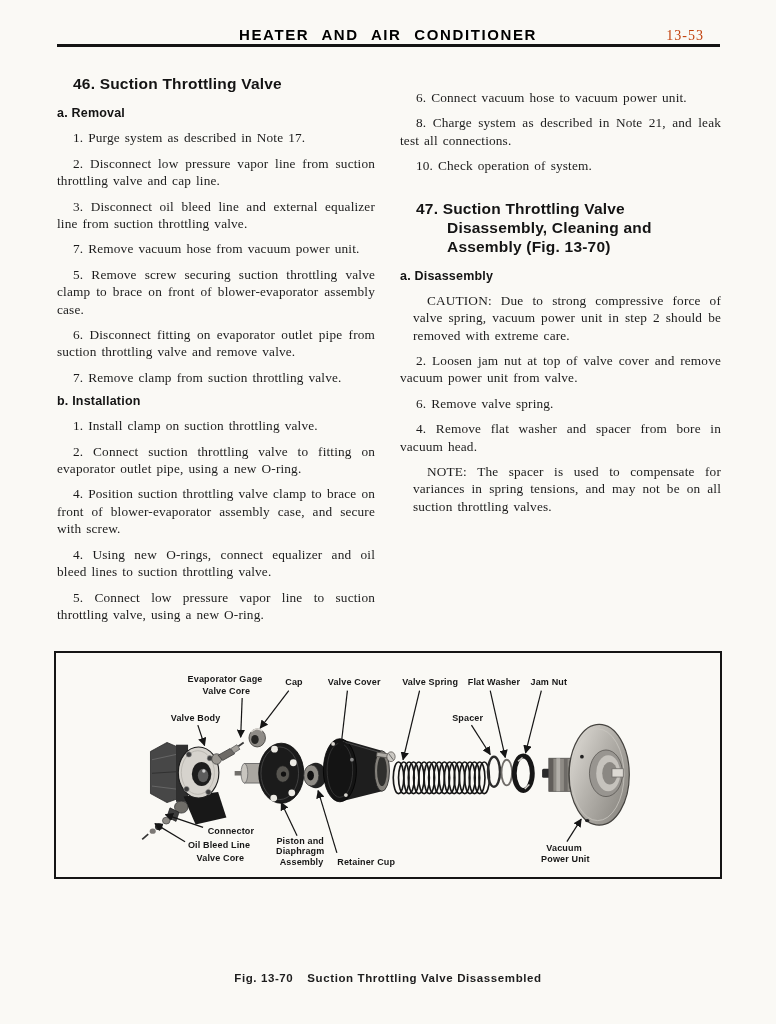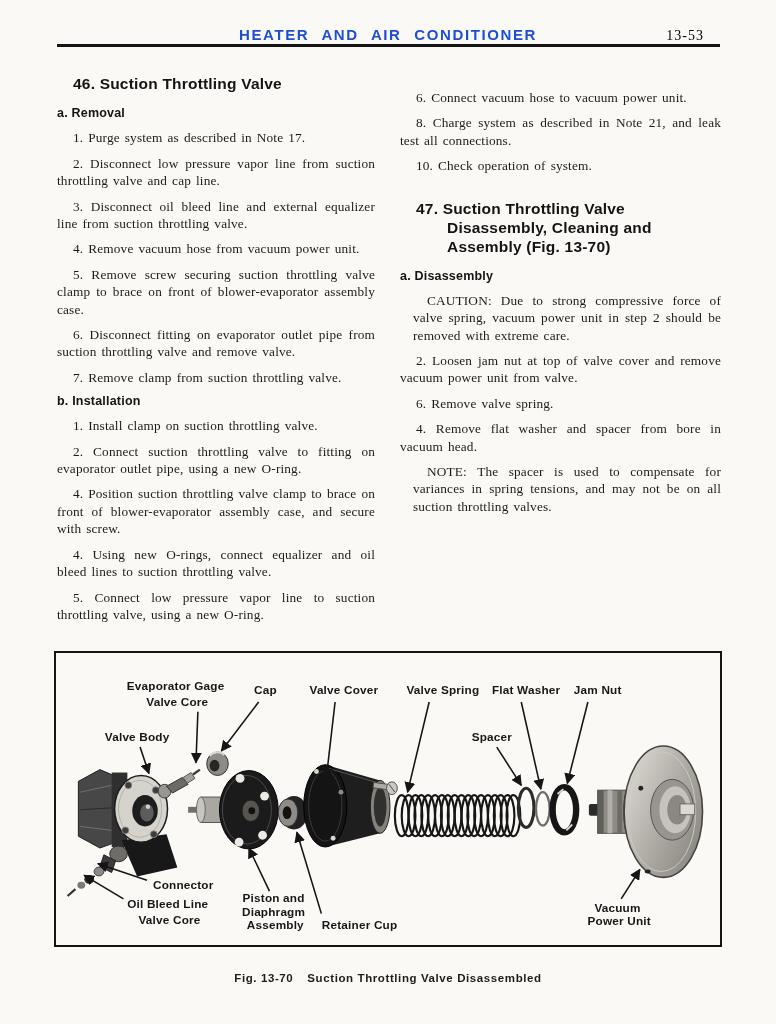--- a/index.html
+++ b/index.html
@@ -11,26 +11,26 @@
     font-family: "Liberation Serif", serif;
     overflow: hidden;
   }
   
   .header-title {
     position: absolute; top: 26px; left: 0; width: 100%;
     text-align: center;
     font-family: "Liberation Sans", sans-serif;
     font-weight: bold; font-size: 15px;
     letter-spacing: 1.6px; word-spacing: 7px;
-    color: #1d4ed8;
+    color: #000000;
   }
   .page-number {
     position: absolute; top: 28px; right: 72px;
     font-family: "Liberation Serif", serif;
-    font-size: 14px; letter-spacing: 1px; color: #000000;
+    font-size: 14px; letter-spacing: 1px; color: #c2410c;
   }
   .header-rule {
     position: absolute; top: 44px; left: 57px; width: 663px; height: 3px;
     background: #141414;
   }
   
   .col { position: absolute; top: 72px; }
   .col-left  { left: 57px;  width: 318px; }
   .col-right { left: 400px; width: 321px; top: 89px; }
   h2.sec {
@@ -53,21 +53,21 @@
     text-align: justify; text-indent: 16px;
     margin: 0 0 8px 0;
     word-spacing: 1.5px; letter-spacing: .15px;
   }
   p.inset {
     padding-left: 13px; text-indent: 14px;
   }
   
   .figure-box {
     position: absolute; left: 54px; top: 651px;
-    width: 668px; height: 296px;
+    width: 668px; height: 228px;
     border: 2px solid #151515;
     background: #faf9f5;
   }
   .figure-box svg { display: block; width: 100%; height: 100%; }
   .fig-label {
     font-family: "Liberation Sans", sans-serif;
     font-weight: bold; font-size: 12px;
     fill: #171717; letter-spacing: .2px;
   }
   .leader { stroke: #151515; stroke-width: 1.6; fill: none; }
@@ -86,21 +86,21 @@
 <div class="header-title">HEATER AND AIR CONDITIONER</div>
 <div class="page-number">13-53</div>
 <div class="header-rule"></div>
 
 <div class="col col-left">
   <h2 class="sec">46. Suction Throttling Valve</h2>
   <h3 class="sub">a. Removal</h3>
   <p class="step">1. Purge system as described in Note 17.</p>
   <p class="step">2. Disconnect low pressure vapor line from suction throttling valve and cap line.</p>
   <p class="step">3. Disconnect oil bleed line and external equalizer line from suction throttling valve.</p>
-  <p class="step">4. Remove vacuum hose from vacuum power unit.</p>
+  <p class="step">7. Remove vacuum hose from vacuum power unit.</p>
   <p class="step">5. Remove screw securing suction throttling valve clamp to brace on front of blower-evaporator assembly case.</p>
   <p class="step">6. Disconnect fitting on evaporator outlet pipe from suction throttling valve and remove valve.</p>
   <p class="step">7. Remove clamp from suction throttling valve.</p>
   <h3 class="sub">b. Installation</h3>
   <p class="step">1. Install clamp on suction throttling valve.</p>
   <p class="step">2. Connect suction throttling valve to fitting on evaporator outlet pipe, using a new O-ring.</p>
   <p class="step">4. Position suction throttling valve clamp to brace on front of blower-evaporator assembly case, and secure with screw.</p>
   <p class="step">4. Using new O-rings, connect equalizer and oil bleed lines to suction throttling valve.</p>
   <p class="step">5. Connect low pressure vapor line to suction throttling valve, using a new O-ring.</p>
 </div>

